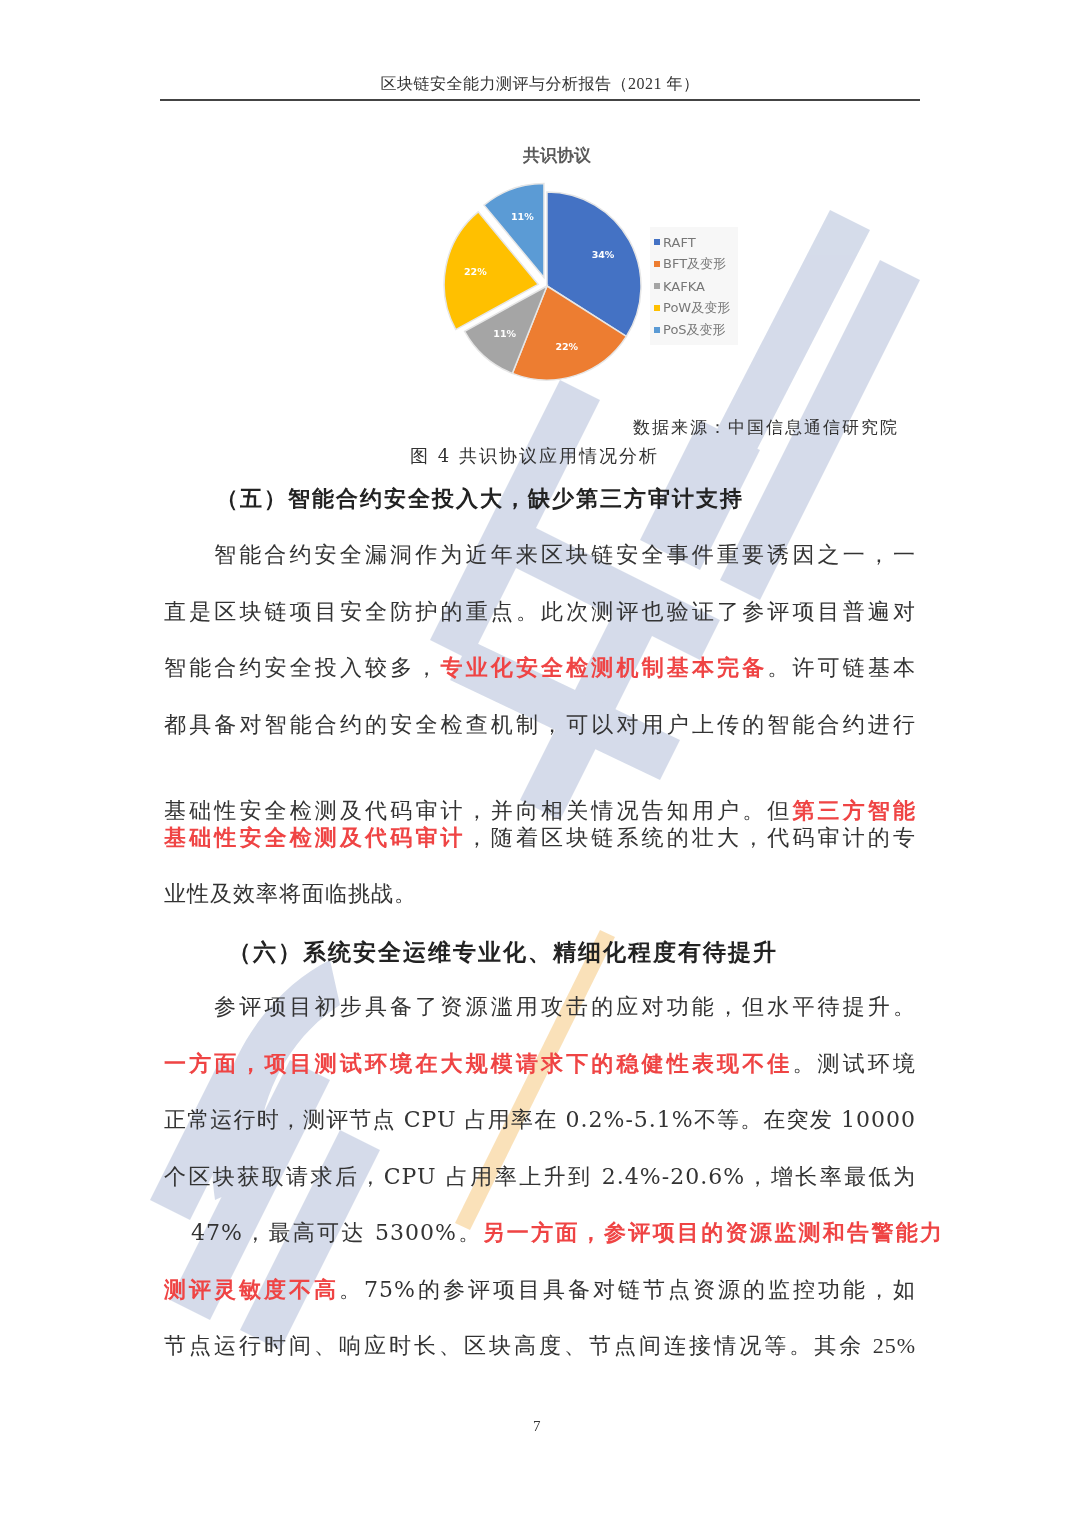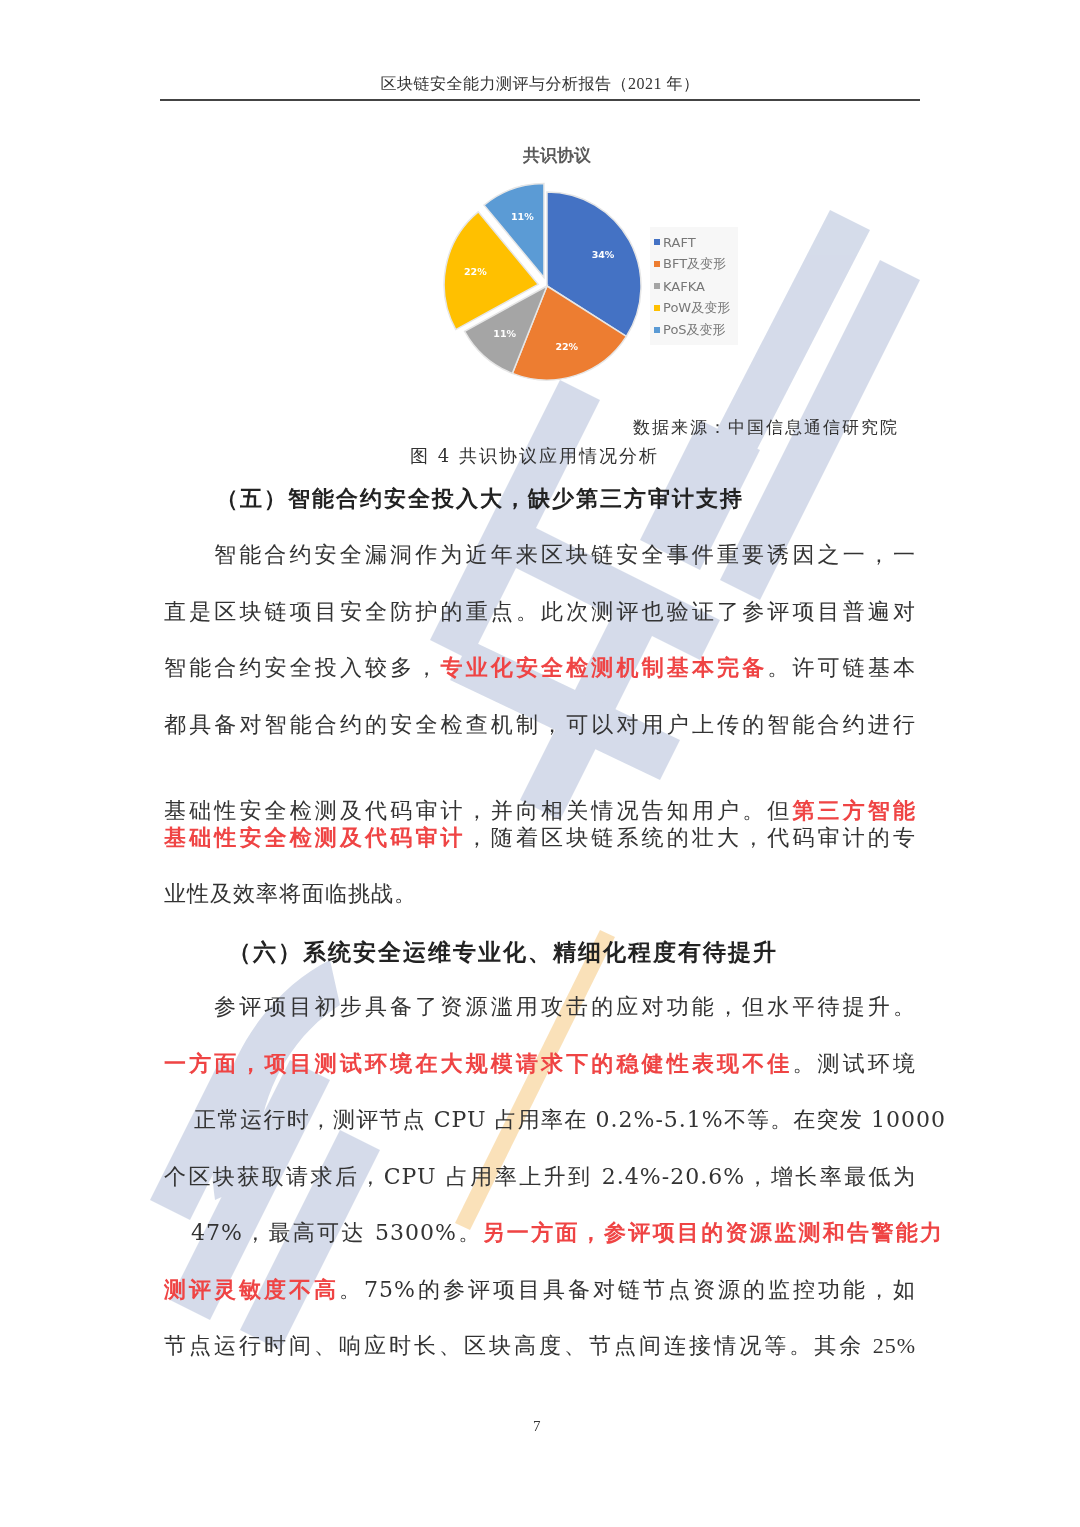--- a/index.html
+++ b/index.html
@@ -122,20 +122,20 @@
     <div class="para-line" style="top: 709.5px;"><span>都具备对智能合约的安全检查机制，可以对用户上传的智能合约进行</span></div>
     <div class="para-line" style="top: 796px;"><span>基础性安全检测及代码审计，并向相关情况告知用户。但</span><b>第三方智能</b></div>
     <div class="para-line" style="top: 822.5px;"><b>基础性安全检测及代码审计</b><span>，随着区块链系统的壮大，代码审计的专</span></div>
     <div class="para-line last" style="top: 879px;"><span>业性及效率将面临挑战。</span></div>
   </div>
 
 <div class="section-heading" style="left:228px; top:937px; font-size:23px;">（六）系统安全运维专业化、精细化程度有待提升</div>
 <div id="sec6">
     <div class="para-line indent" style="top: 992px;"><span>参评项目初步具备了资源滥用攻击的应对功能，但水平待提升。</span></div>
     <div class="para-line" style="top: 1048.5px;"><b>一方面，项目测试环境在大规模请求下的稳健性表现不佳</b><span>。测试环境</span></div>
-    <div class="para-line" style="top: 1105px; margin-left: 30px;"><span>正常运行时，测评节点 CPU 占用率在 0.2%-5.1%不等。在突发 10000</span></div>
+    <div class="para-line" style="top: 1105px;"><span>正常运行时，测评节点 CPU 占用率在 0.2%-5.1%不等。在突发 10000</span></div>
     <div class="para-line" style="top: 1161.5px;"><span>个区块获取请求后，CPU 占用率上升到 2.4%-20.6%，增长率最低为</span></div>
     <div class="para-line" style="top: 1218px; margin-left: 27px;"><span>47%，最高可达 5300%。</span><b>另一方面，参评项目的资源监测和告警能力</b></div>
     <div class="para-line" style="top: 1274.5px;"><b>测评灵敏度不高</b><span>。75%的参评项目具备对链节点资源的监控功能，如</span></div>
     <div class="para-line" style="top: 1331px; font-family: Liberation Serif, serif;"><span>节点运行时间、响应时长、区块高度、节点间连接情况等。其余 25%</span></div>
   </div>
 
 <div class="page-number">7</div>
 
 </body></html>

